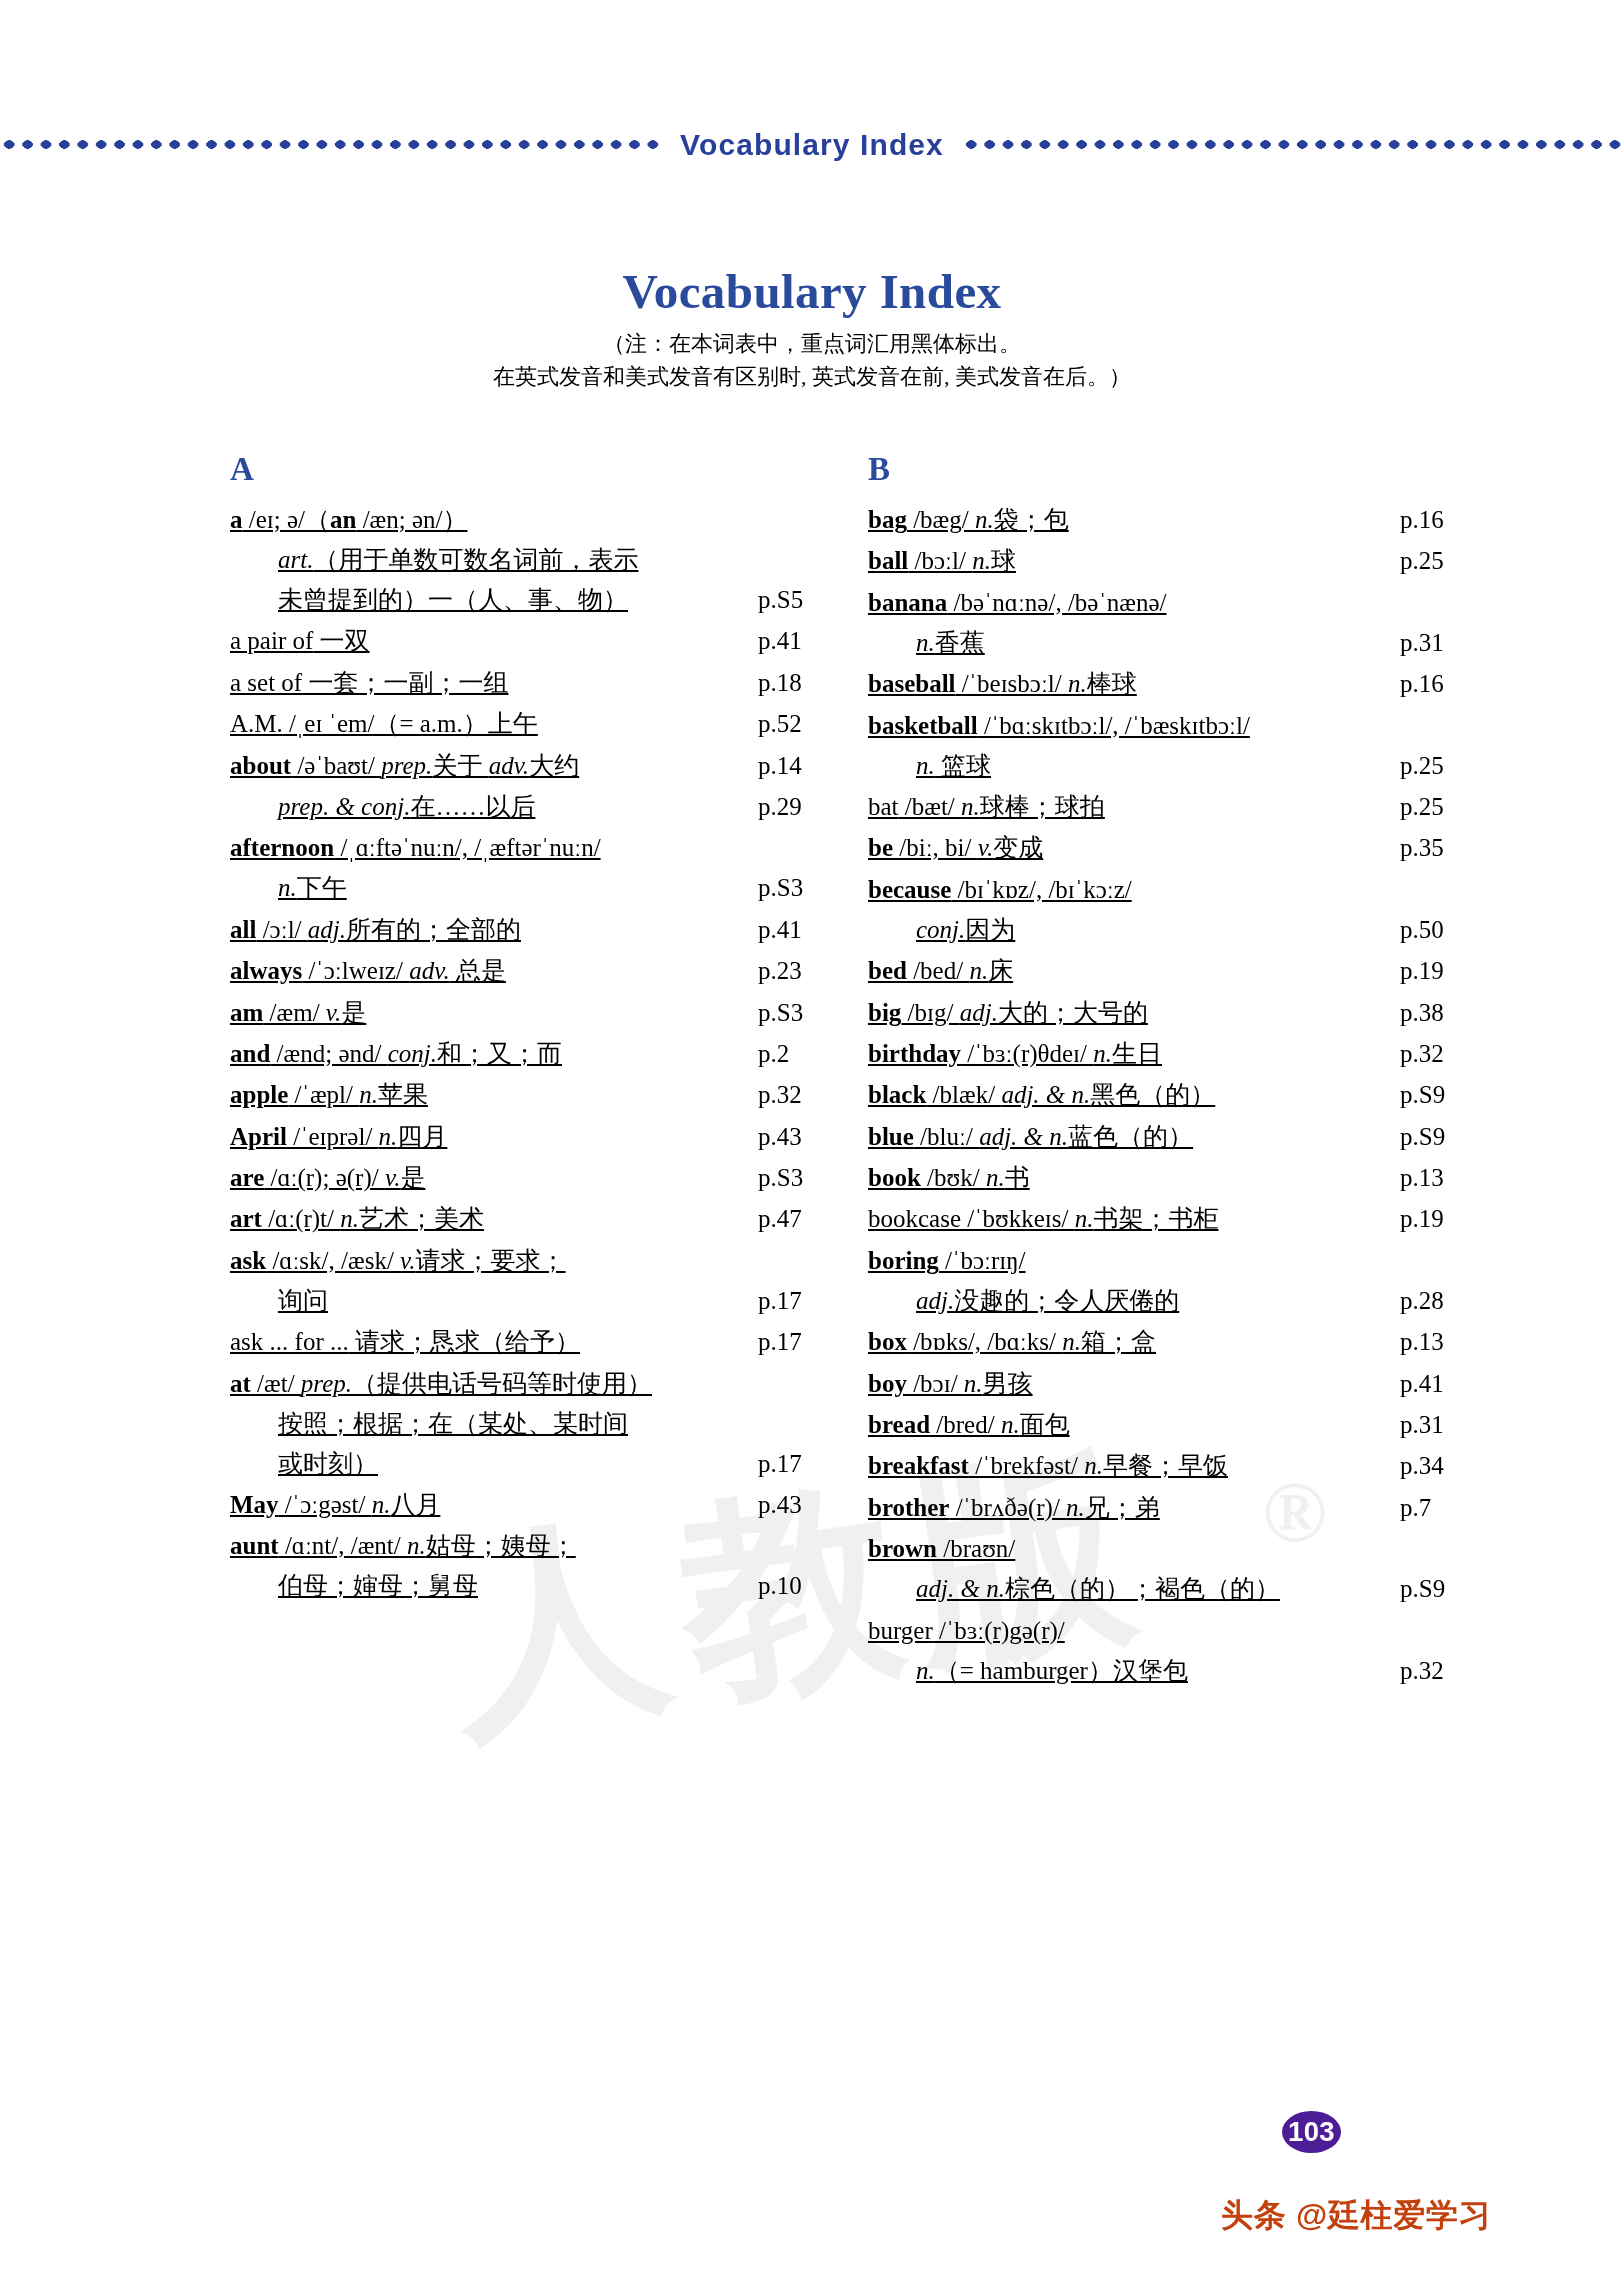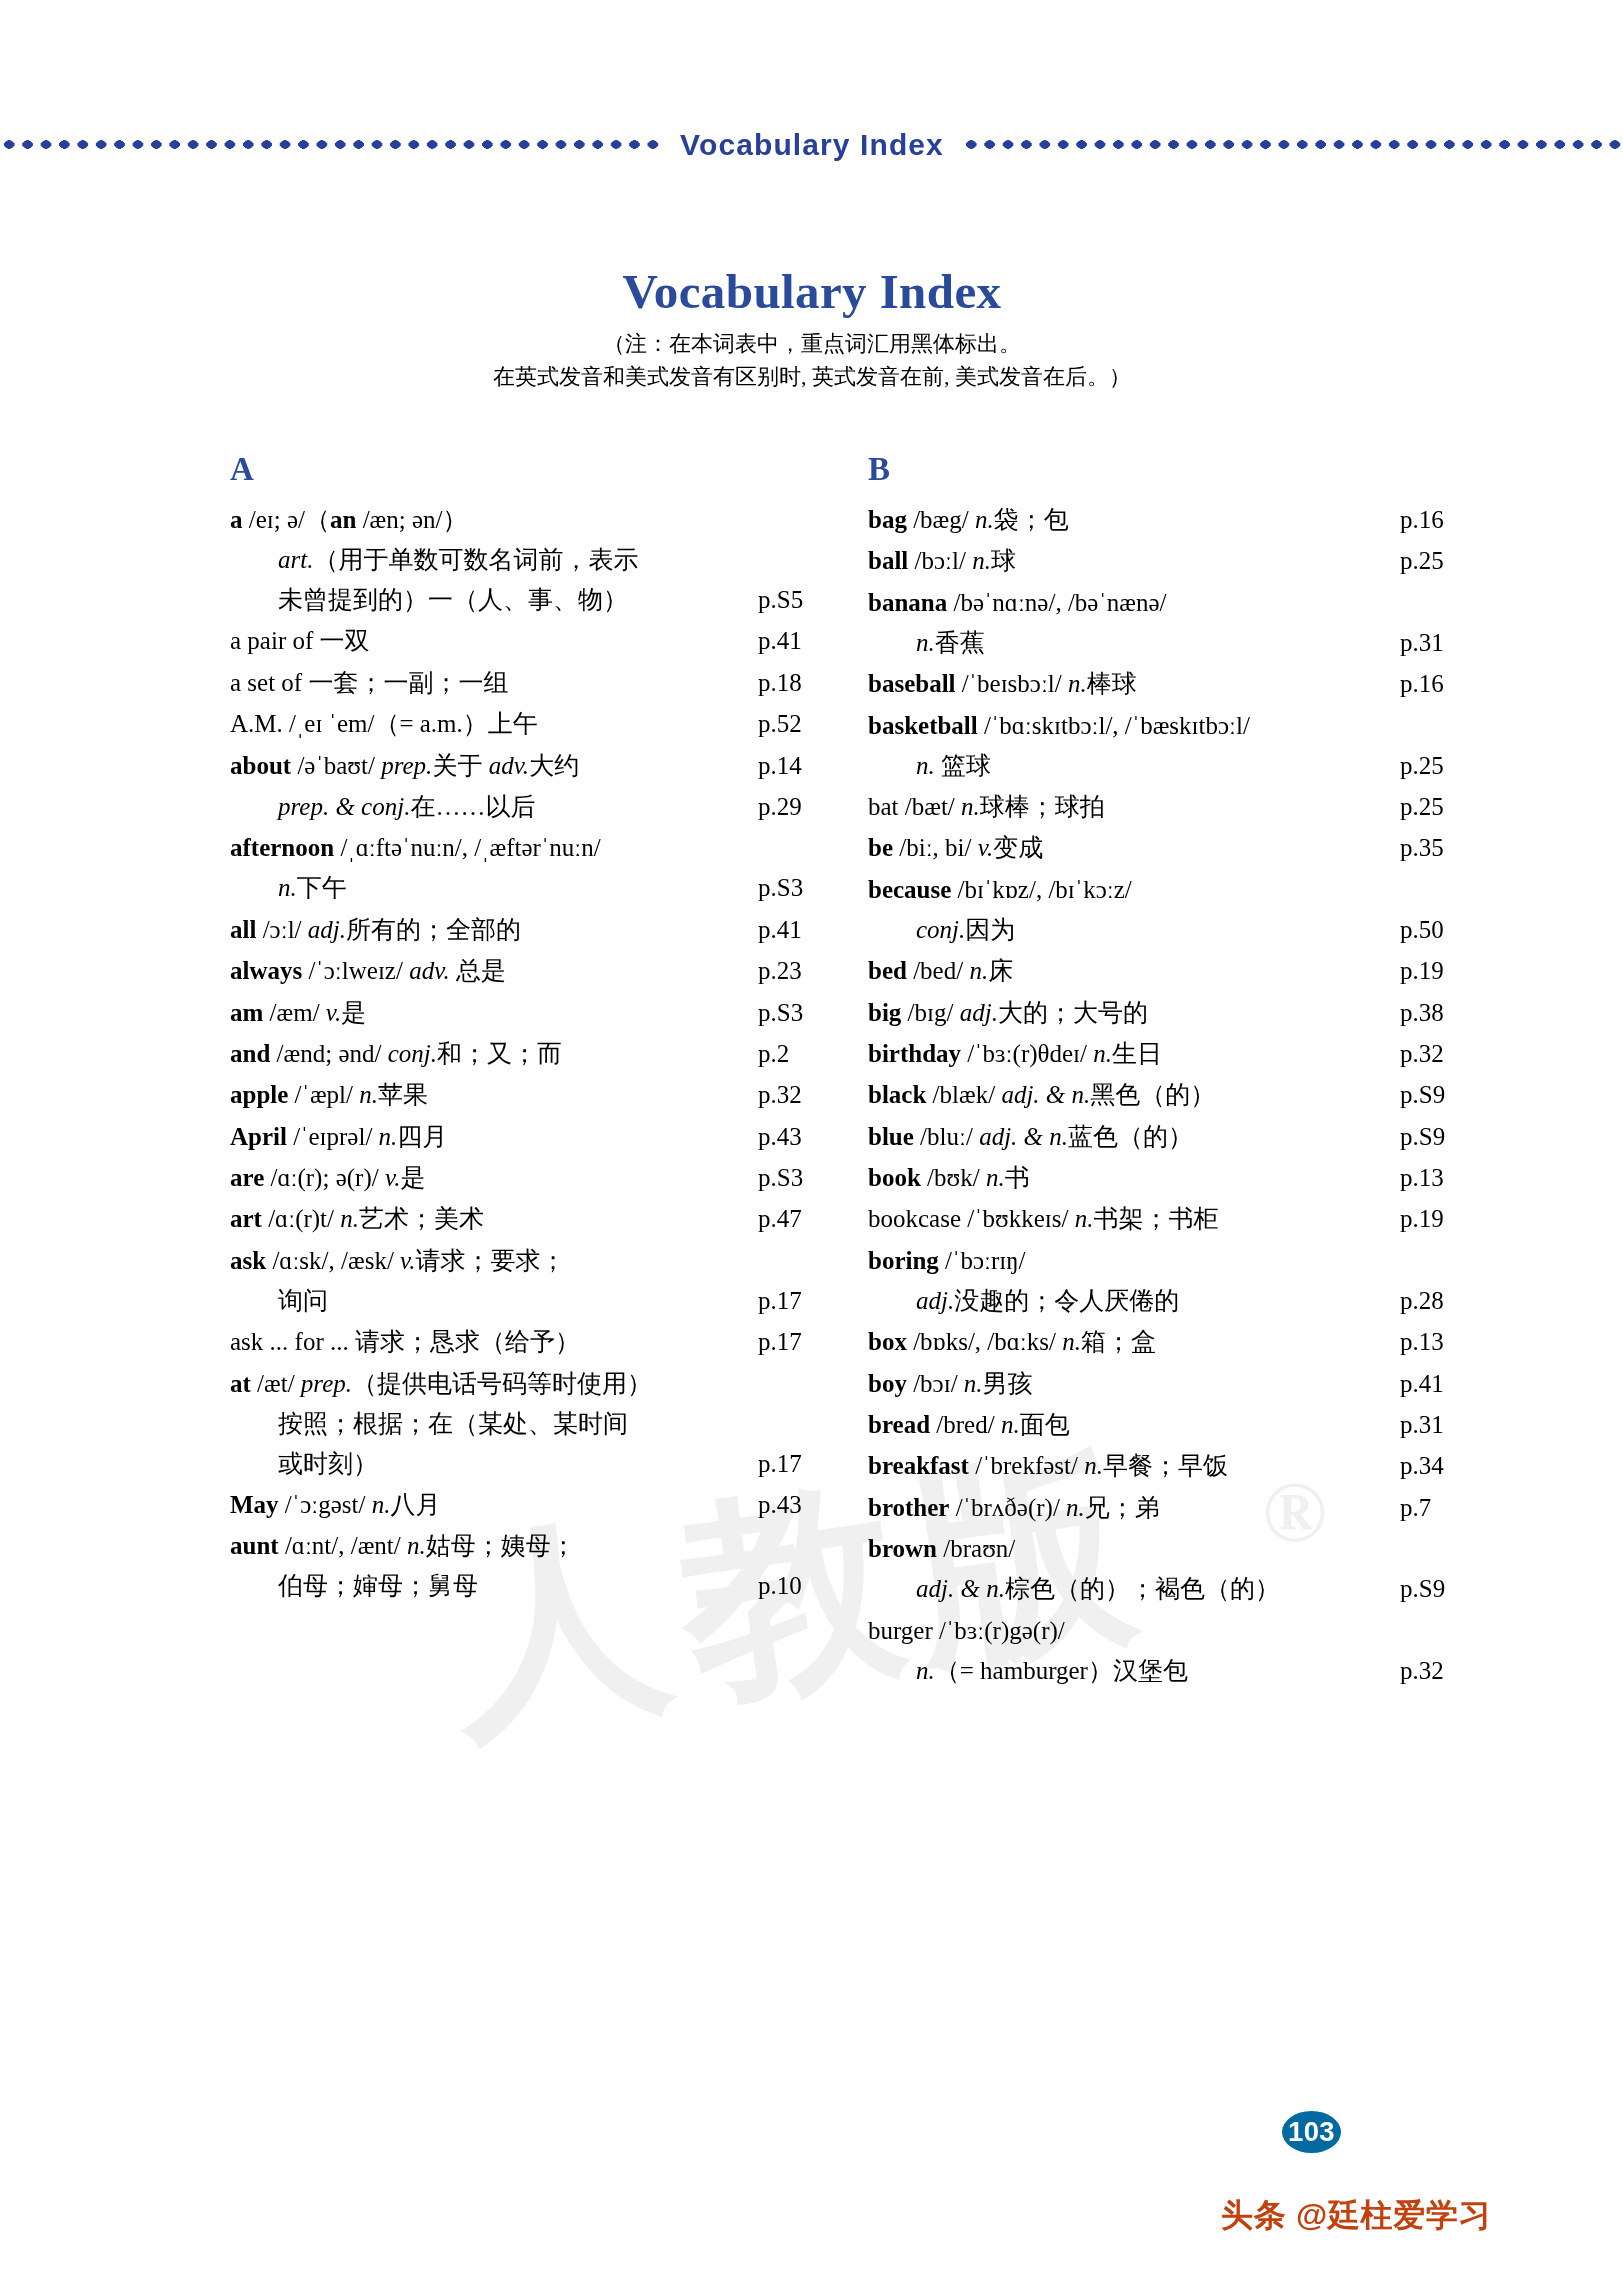--- a/index.html
+++ b/index.html
@@ -116,20 +116,21 @@
     font-weight: bold;
     font-size: 33px;
     color: #2a4a9c;
     line-height: 42px;
     margin: 0 0 10px 0;
   }
 
   .entry {
     position: relative;
     margin-bottom: 1.4px;
+    text-decoration: underline;
   }
   .line {
     position: relative;
     min-height: 40px;
     line-height: 40px;
     font-size: 25px;
     white-space: nowrap;
   }
   .line.cont { padding-left: 48px; }
 
@@ -149,21 +150,21 @@
   #column-right .pref { left: 532px; }
 
   
   #page-badge {
     position: absolute;
     left: 1282px;
     top: 2111px;
     width: 59px;
     height: 42px;
     border-radius: 50%;
-    background: #0369a1;
+    background: #4c1d95;
     color: #ffffff;
     font-family: "Liberation Sans Narrow", "Liberation Sans", sans-serif;
     font-weight: bold;
     font-size: 27.5px;
     display: flex;
     align-items: center;
     justify-content: center;
     letter-spacing: 0.4px;
   }
 

